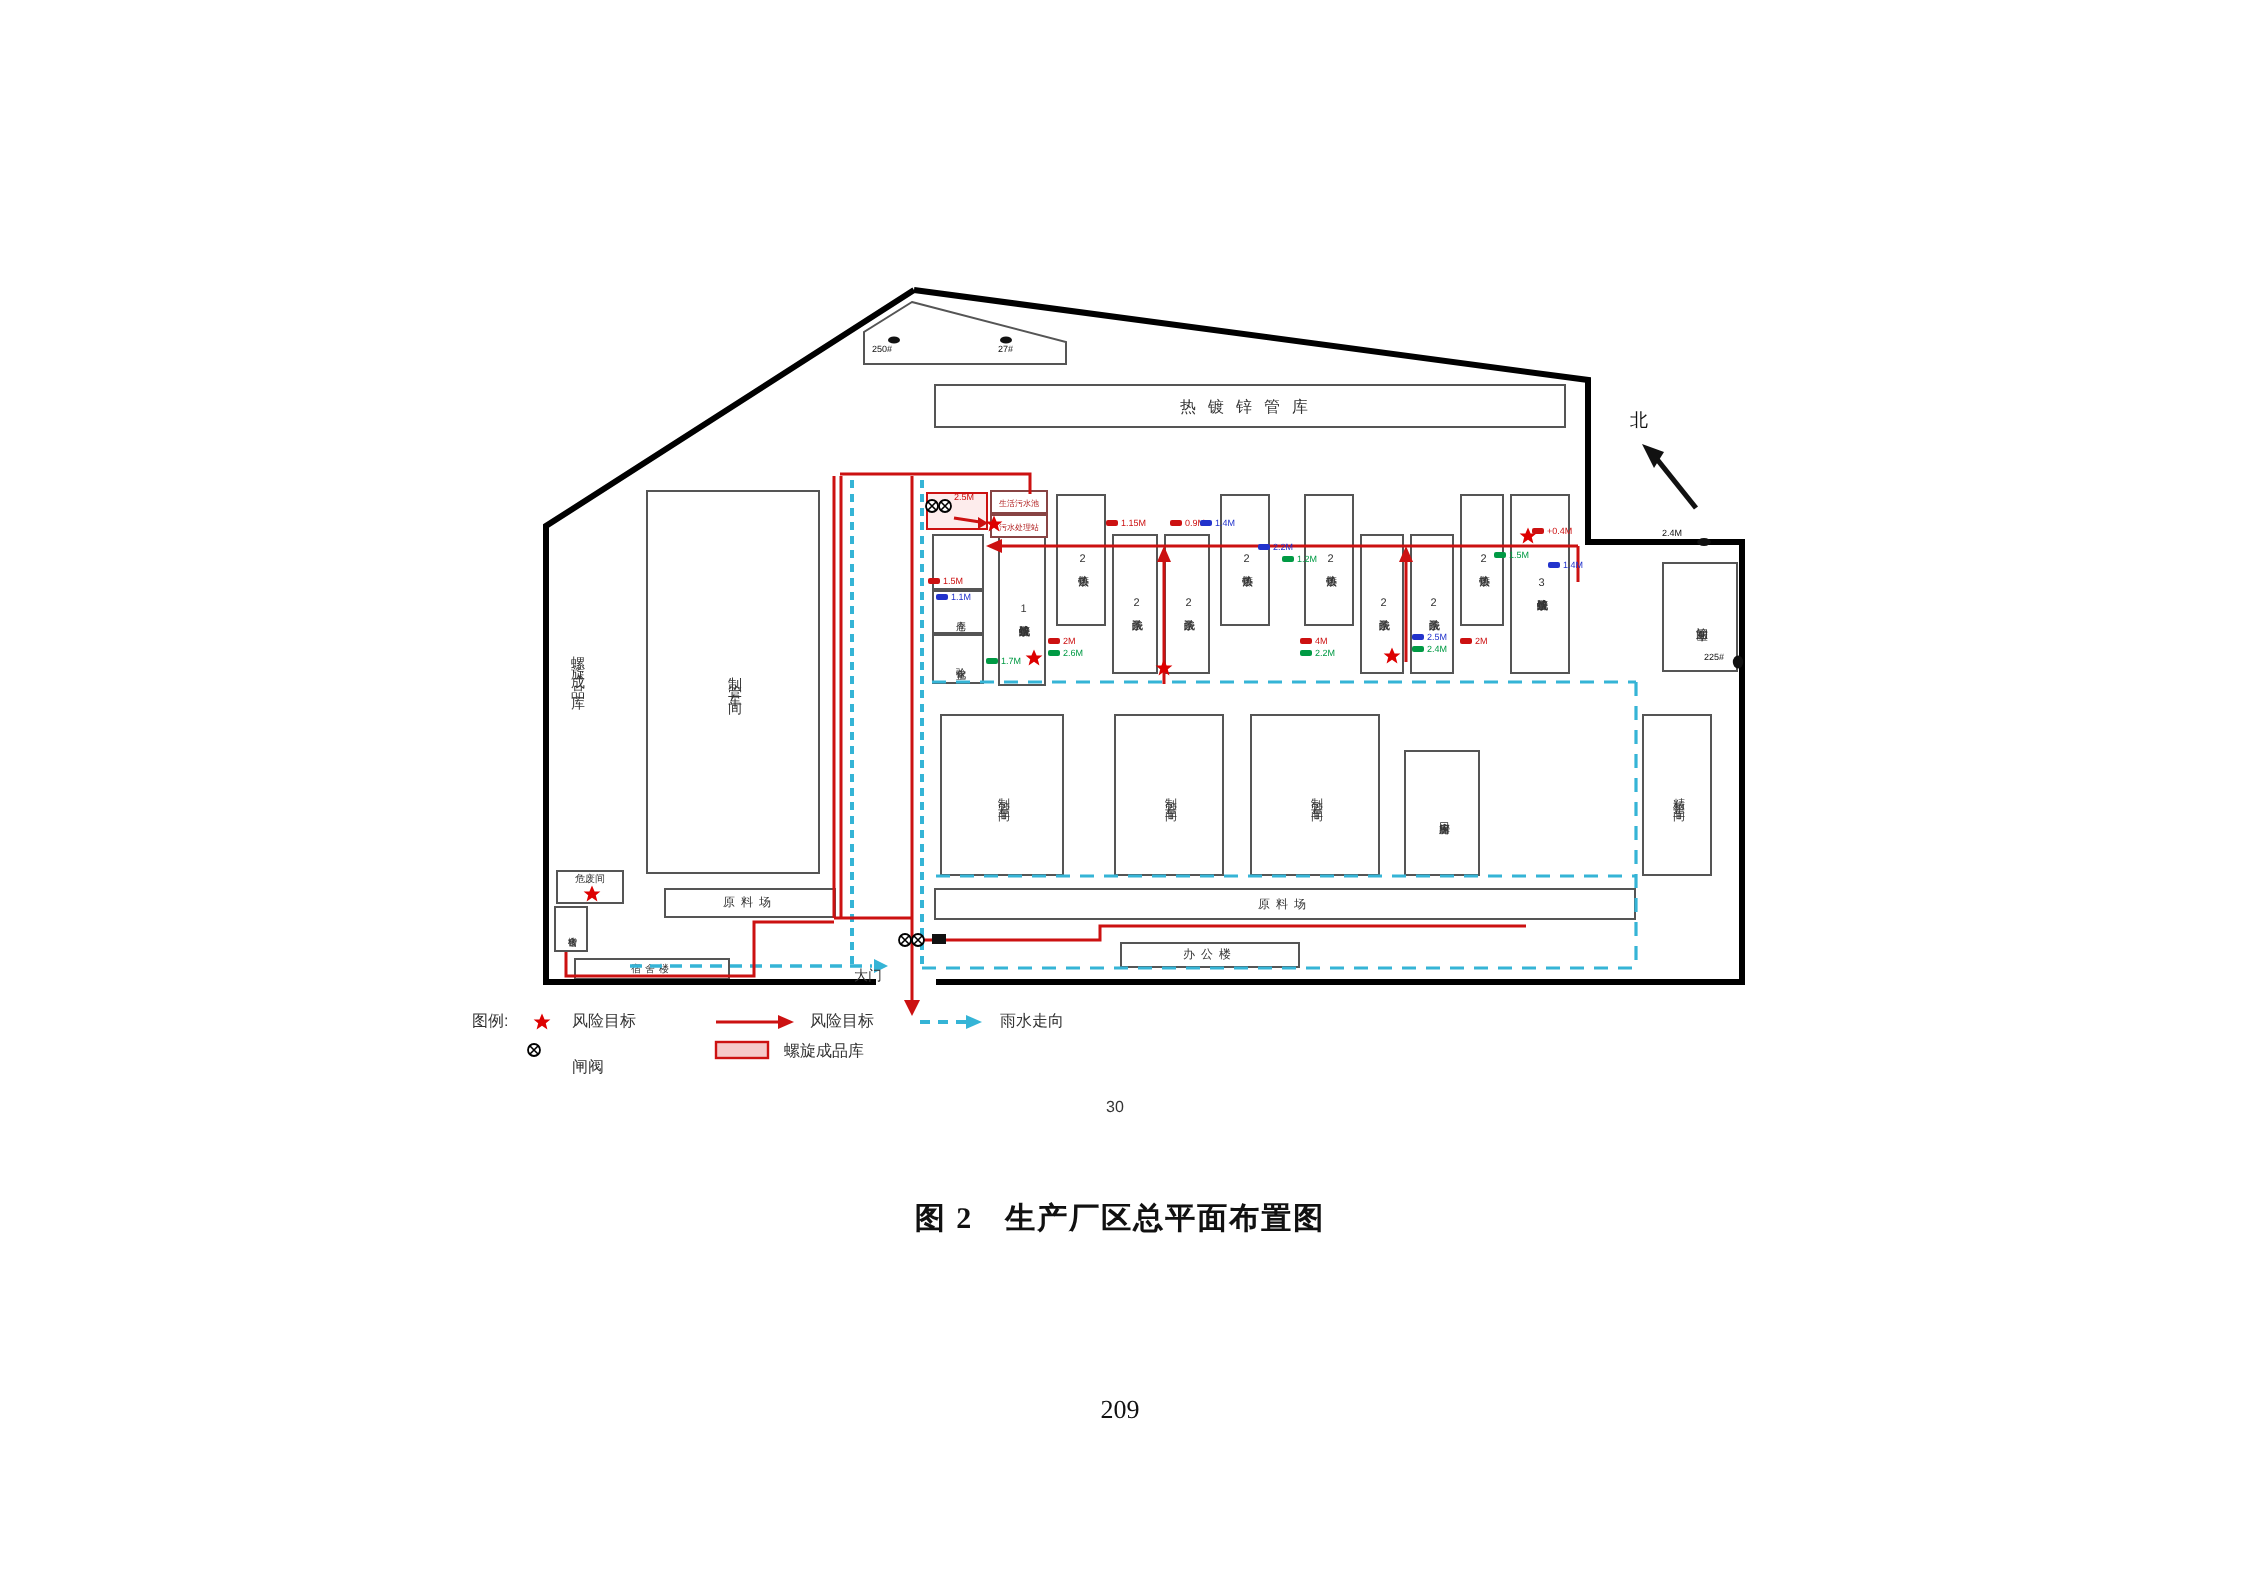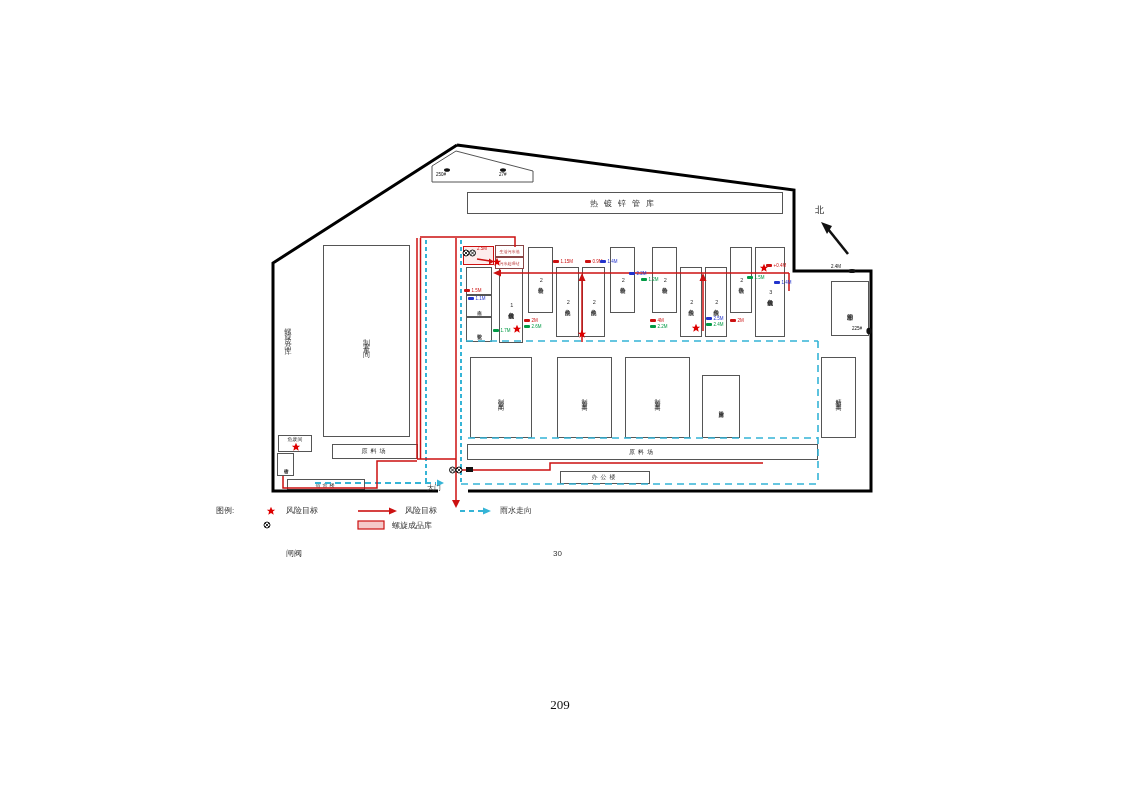--- a/index.html
+++ b/index.html
@@ -242,23 +242,24 @@
   <span class="marker m-green pill" style="left:706px;top:323px;">2.4M</span>
   <span class="marker m-red pill" style="left:730px;top:319px;">2M</span>
   <span class="marker m-green pill" style="left:747px;top:276px;">1.5M</span>
   <span class="marker m-blue pill" style="left:774px;top:281px;">1.4M</span>
   <span class="marker m-red pill" style="left:766px;top:264px;">+0.4M</span>
   <span class="marker m-black" style="left:831px;top:265px;">2.4M</span>
   <span class="marker m-black" style="left:852px;top:327px;">225#</span>
   <span class="marker m-black" style="left:436px;top:173px;">250#</span>
   <span class="marker m-black" style="left:499px;top:173px;">27#</span>
 
-  <div class="legend-txt" style="left:216px;top:505px;">图例:</div>
+  <div class="legend-txt" style="left:236px;top:505px;">图例:</div>
   <div class="legend-txt" style="left:286px;top:505px;">风险目标</div>
-  <div class="legend-txt" style="left:286px;top:548px;text-align:center;">闸阀</div>
+  <div class="legend-txt" style="left:286px;top:528px;text-align:center;">闸阀</div>
   <div class="legend-txt" style="left:405px;top:505px;">风险目标</div>
   <div class="legend-txt" style="left:392px;top:520px;">螺旋成品库</div>
   <div class="legend-txt" style="left:500px;top:505px;">雨水走向</div>
 
   <div class="small-cap" style="left:553px;top:549px;font-size:8px;">30</div>
+  <div class="cap" style="left:330px;top:600px;width:460px;font-size:15px;letter-spacing:1px;">图 2　生产厂区总平面布置图</div>
   <div class="cap" style="left:520px;top:697px;width:80px;font-size:13px;font-weight:normal;">209</div>
 
 </div>
 
 </body></html>

